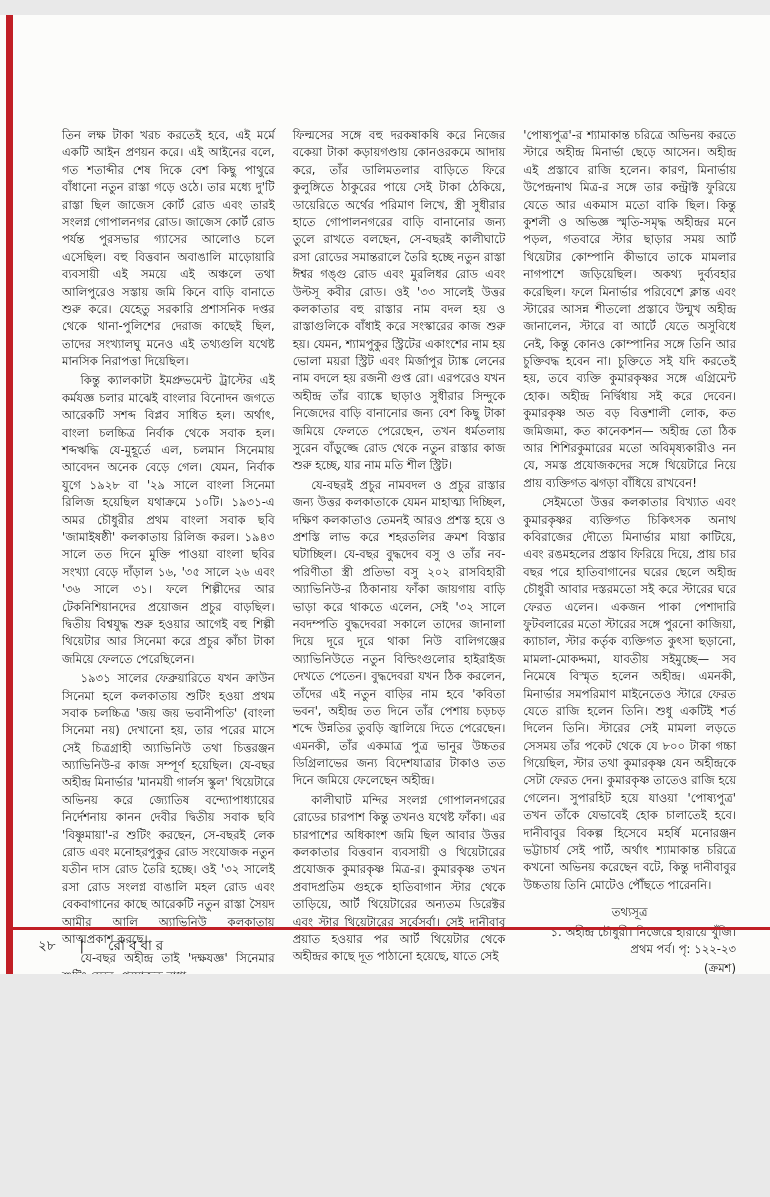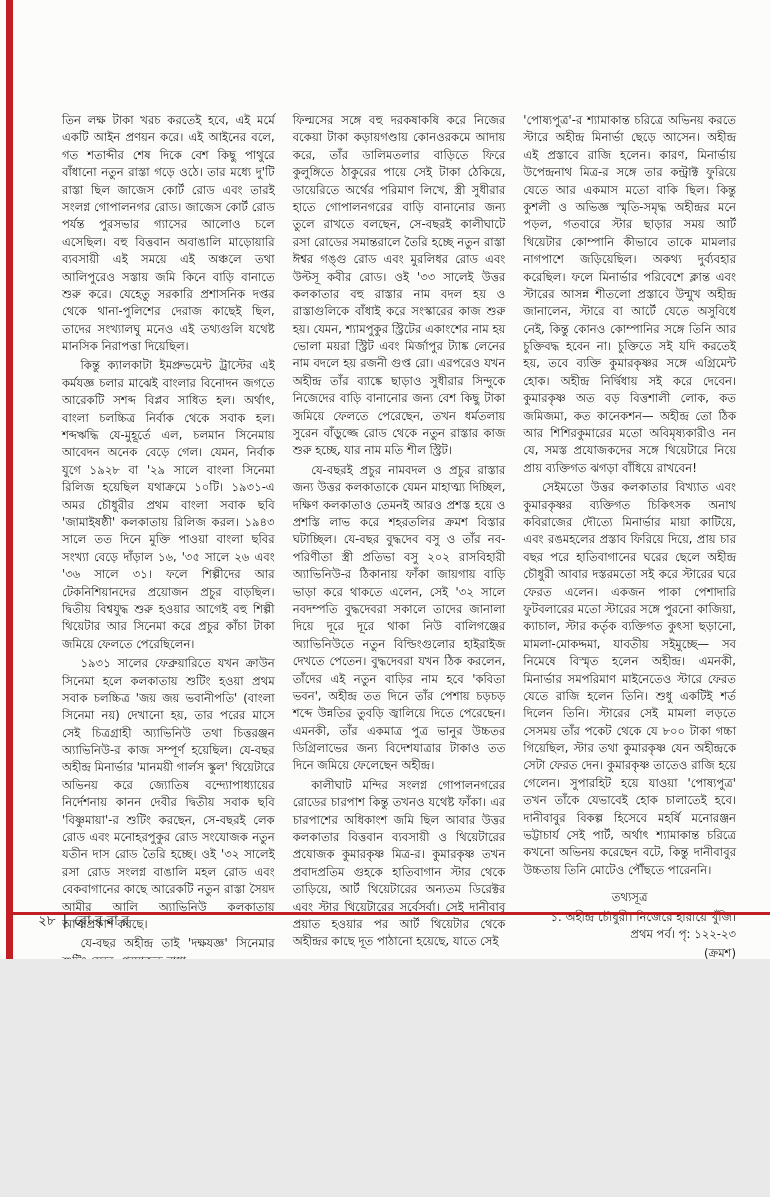--- a/index.html
+++ b/index.html
@@ -4,21 +4,21 @@
 <style>
   html,body{margin:0;padding:0;}
   body{
     background:#e9e9e9;
     font-family:"DejaVu Sans","Liberation Sans",sans-serif;
   }
   .page{
     position:relative;
     width:770px;
     height:959px;
-    margin:0 auto;
+    margin:15px auto;
     background:#fcfcfa;
     overflow:hidden;
     box-sizing:border-box;
   }
   .accent-bar-left{
     position:absolute;
     left:6px;top:0;bottom:0;
     width:7px;
     background:#c11f25;
   }
@@ -68,26 +68,26 @@
   .bottom-rule{
     position:absolute;
     left:6px;right:0;
     bottom:44px;
     height:3px;
     background:#c11f25;
   }
   .footer{
     position:absolute;
     left:38px;
-    bottom:26px;
+    bottom:16px;
     font-size:13.5px;
     color:#1c1c1c;
     display:flex;
     align-items:baseline;
-    gap:7px;
+    gap:24px;
   }
   .footer .mag-name{
     letter-spacing:4px;
     text-align:right;
   }
 </style>
 </head>
 <body>
 
 <div class="page">

